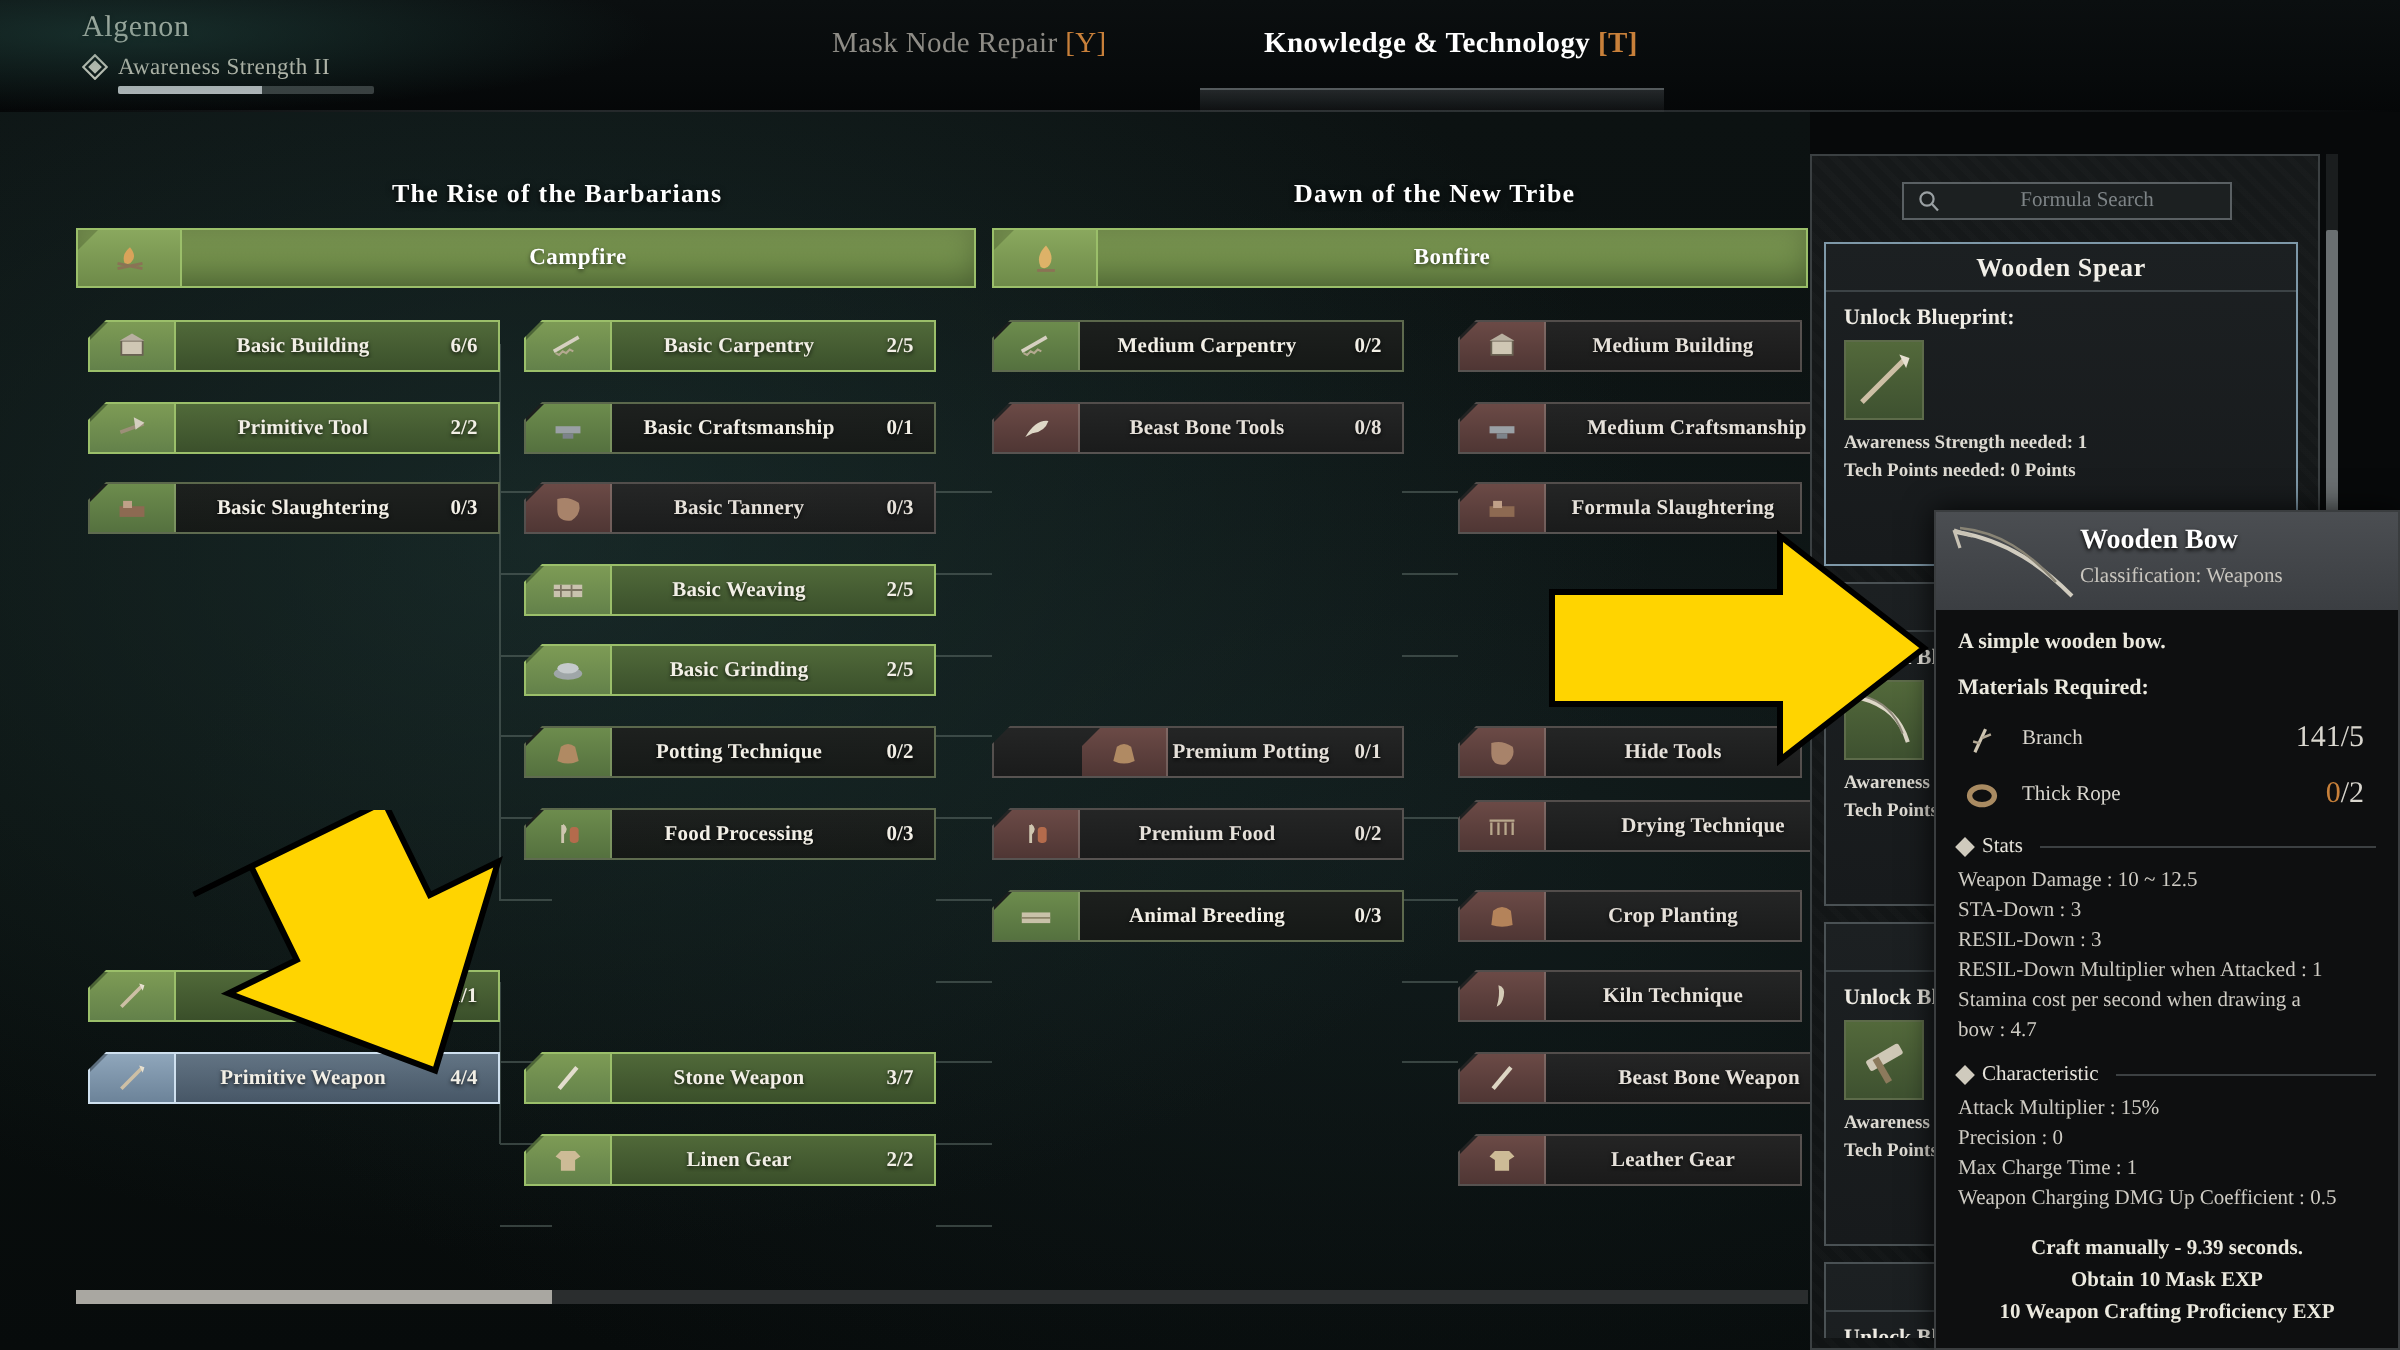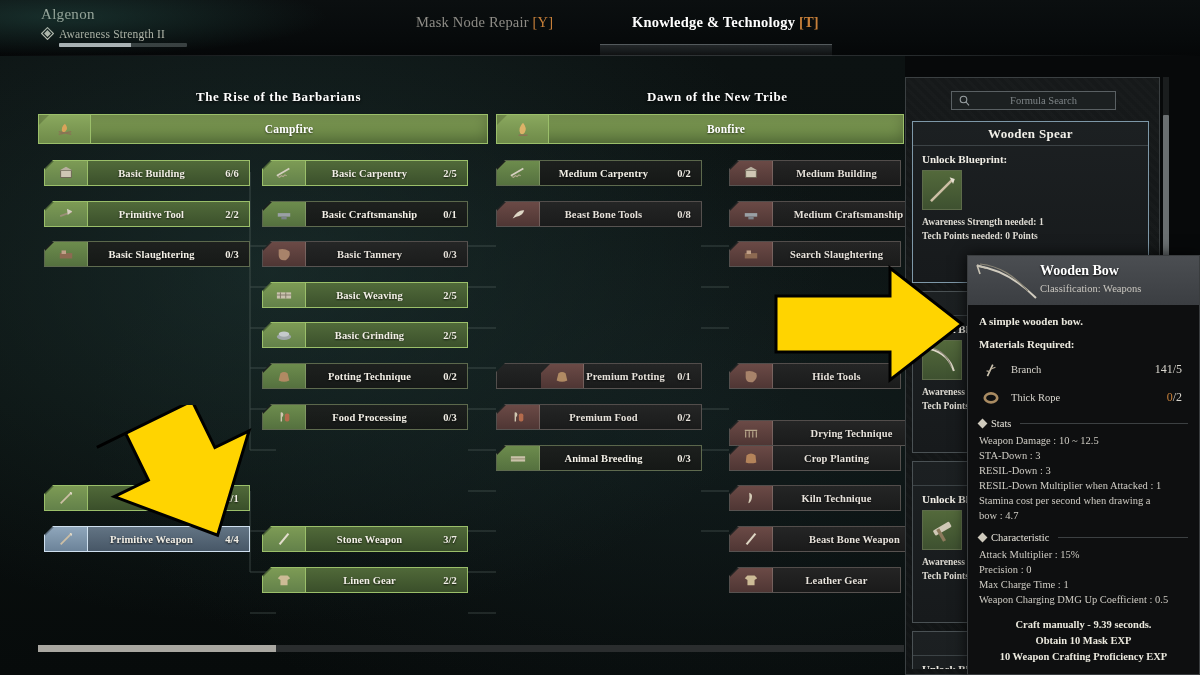--- a/index.html
+++ b/index.html
@@ -189,21 +189,21 @@
   }
   .tt-head .tt-art { position:absolute; left:2px; top:2px; width:78px; height:45px; opacity:.95; }
   .tt-name { position:absolute; left:72px; top:7px; font-size:14px; font-weight:bold; color:#ffffff; text-shadow:0 1px 2px #000;}
   .tt-class { position:absolute; left:72px; top:27px; font-size:10.5px; color:#c9c6bf;}
   .tt-body { padding:10px 11px 0; }
   .tt-desc { font-size:11px; font-weight:bold; color:#eceadf; margin-bottom:11px; }
   .tt-sub { font-size:11px; font-weight:bold; color:#eceadf; margin-bottom:7px; }
   .mat-row { display:flex; align-items:center; height:24px; margin-bottom:4px; }
   .mat-ico { width:24px; height:22px; flex:none; display:flex; align-items:center; justify-content:center; }
   .mat-name { flex:1; font-size:10.5px; color:#d9d6ce; padding-left:8px; }
-  .mat-qty { font-size:12px; color:#d9d6ce; padding-right:6px;}
+  .mat-qty { font-size:15px; color:#d9d6ce; padding-right:6px;}
   .mat-qty.lack .have { color:#c8803a; }
 
   .sect-hdr { display:flex; align-items:center; gap:5px; margin:9px 0 5px; }
   .sect-hdr .dia { width:7px; height:7px; background:#cfcabd; transform:rotate(45deg); flex:none;}
   .sect-hdr .st { font-size:10.5px; color:#e6e3da; }
   .sect-hdr .rule { flex:1; height:1px; background:#3c4042; margin-left:4px;}
   .stat-line { font-size:10.5px; color:#cfccc4; line-height:1.42; }
   .tt-foot { text-align:center; margin-top:9px; }
   .tt-foot div { font-size:10.5px; font-weight:bold; color:#eceadf; line-height:1.5; }
 
@@ -511,31 +511,31 @@
           </span>
           <span class="nname">Medium Craftsmanship</span>
         </div>
         <div class="node locked" style="left: 729px; top: 185px; width: 172px;">
           <span class="nicon">
             <svg class="ico" width="22" height="16" viewBox="0 0 24 18">
               <rect x="5" y="8" width="14" height="6" fill="#8d6a52"></rect>
               <rect x="7" y="5" width="5" height="4" fill="#c0a088"></rect>
             </svg>
           </span>
-          <span class="nname">Search Slaughtering</span>
+          <span class="nname">Formula Slaughtering</span>
         </div>
         <div class="node locked" style="left: 729px; top: 307px; width: 172px;">
           <span class="nicon">
             <svg class="ico" width="22" height="16" viewBox="0 0 24 18">
               <path d="M6 4 q6 -2 12 2 q2 6 -4 10 q-8 1 -8 -6z" fill="#a8836a"></path>
             </svg>
           </span>
           <span class="nname">Hide Tools</span>
         </div>
-        <div class="node locked" style="left: 729px; top: 364px; width: 202px;">
+        <div class="node locked" style="left: 729px; top: 344px; width: 202px;">
           <span class="nicon">
             <svg class="ico" width="22" height="16" viewBox="0 0 24 18">
               <path d="M5 6 h14 M6 7 v7 M10 7 v7 M14 7 v7 M18 7 v7" stroke="#b8a78c" stroke-width="1.3"></path>
             </svg>
           </span>
           <span class="nname">Drying Technique</span>
         </div>
         <div class="node locked" style="left: 729px; top: 389px; width: 172px;">
           <span class="nicon">
             <svg class="ico" width="22" height="16" viewBox="0 0 24 18">

